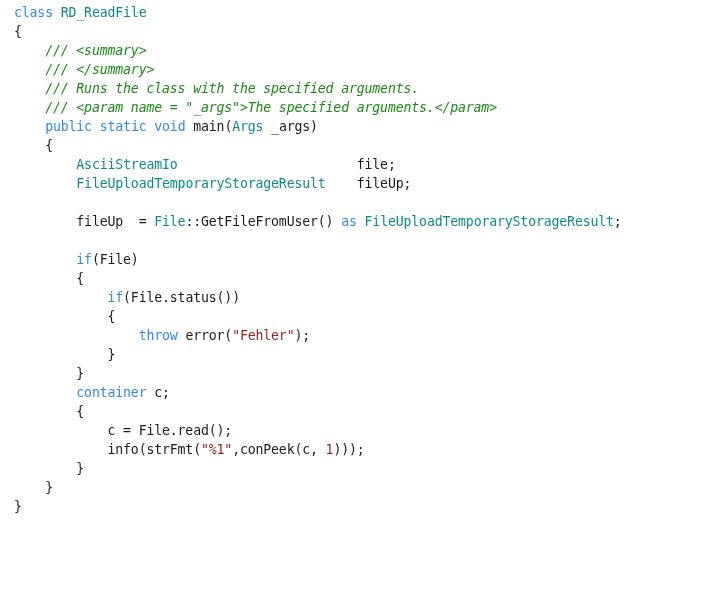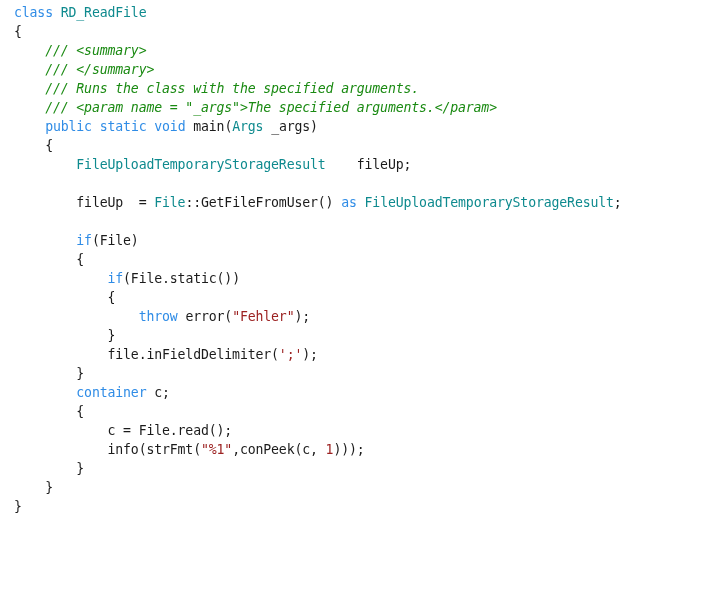--- a/index.html
+++ b/index.html
@@ -40,31 +40,31 @@
 
 <div id="code-view">
     <div class="code-line"><span class="tok t-keyword">class</span><span class="tok t-plain"> </span><span class="tok t-type">RD_ReadFile</span></div>
     <div class="code-line"><span class="tok t-plain">{</span></div>
     <div class="code-line"><span class="tok t-comment">    /// &lt;summary&gt;</span></div>
     <div class="code-line"><span class="tok t-comment">    /// &lt;/summary&gt;</span></div>
     <div class="code-line"><span class="tok t-comment">    /// Runs the class with the specified arguments.</span></div>
     <div class="code-line"><span class="tok t-comment">    /// &lt;param name = "_args"&gt;The specified arguments.&lt;/param&gt;</span></div>
     <div class="code-line"><span class="tok t-plain">    </span><span class="tok t-keyword">public</span><span class="tok t-plain"> </span><span class="tok t-keyword">static</span><span class="tok t-plain"> </span><span class="tok t-keyword">void</span><span class="tok t-plain"> main(</span><span class="tok t-type">Args</span><span class="tok t-plain"> _args)</span></div>
     <div class="code-line"><span class="tok t-plain">    {</span></div>
+    <div class="code-line"><span class="tok t-plain">        </span><span class="tok t-type">AsciiStreamIo</span><span class="tok t-plain">                       file;</span></div>
     <div class="code-line"><span class="tok t-plain">        </span><span class="tok t-type">FileUploadTemporaryStorageResult</span><span class="tok t-plain">    fileUp;</span></div>
     <div class="code-line">&nbsp;</div>
     <div class="code-line"><span class="tok t-plain">        fileUp  = </span><span class="tok t-type">File</span><span class="tok t-plain">::GetFileFromUser() </span><span class="tok t-keyword">as</span><span class="tok t-plain"> </span><span class="tok t-type">FileUploadTemporaryStorageResult</span><span class="tok t-plain">;</span></div>
     <div class="code-line">&nbsp;</div>
     <div class="code-line"><span class="tok t-plain">        </span><span class="tok t-keyword">if</span><span class="tok t-plain">(File)</span></div>
     <div class="code-line"><span class="tok t-plain">        {</span></div>
-    <div class="code-line"><span class="tok t-plain">            </span><span class="tok t-keyword">if</span><span class="tok t-plain">(File.static())</span></div>
+    <div class="code-line"><span class="tok t-plain">            </span><span class="tok t-keyword">if</span><span class="tok t-plain">(File.status())</span></div>
     <div class="code-line"><span class="tok t-plain">            {</span></div>
     <div class="code-line"><span class="tok t-plain">                </span><span class="tok t-keyword">throw</span><span class="tok t-plain"> error(</span><span class="tok t-string">"Fehler"</span><span class="tok t-plain">);</span></div>
     <div class="code-line"><span class="tok t-plain">            }</span></div>
-    <div class="code-line"><span class="tok t-plain">            file.inFieldDelimiter(</span><span class="tok t-string">';'</span><span class="tok t-plain">);</span></div>
     <div class="code-line"><span class="tok t-plain">        }</span></div>
     <div class="code-line"><span class="tok t-plain">        </span><span class="tok t-keyword">container</span><span class="tok t-plain"> c;</span></div>
     <div class="code-line"><span class="tok t-plain">        {</span></div>
     <div class="code-line"><span class="tok t-plain">            c = File.read();</span></div>
     <div class="code-line"><span class="tok t-plain">            info(strFmt(</span><span class="tok t-string">"%1"</span><span class="tok t-plain">,conPeek(c, </span><span class="tok t-number">1</span><span class="tok t-plain">)));</span></div>
     <div class="code-line"><span class="tok t-plain">        }</span></div>
     <div class="code-line"><span class="tok t-plain">    }</span></div>
     <div class="code-line"><span class="tok t-plain">}</span></div>
   </div>
 

